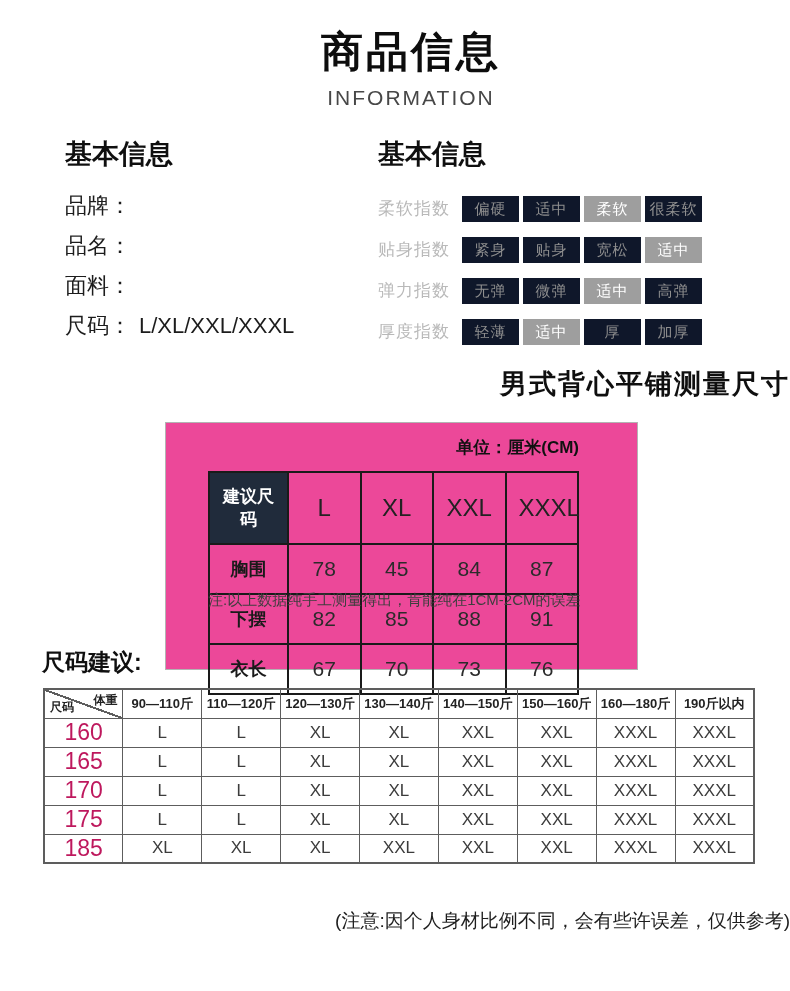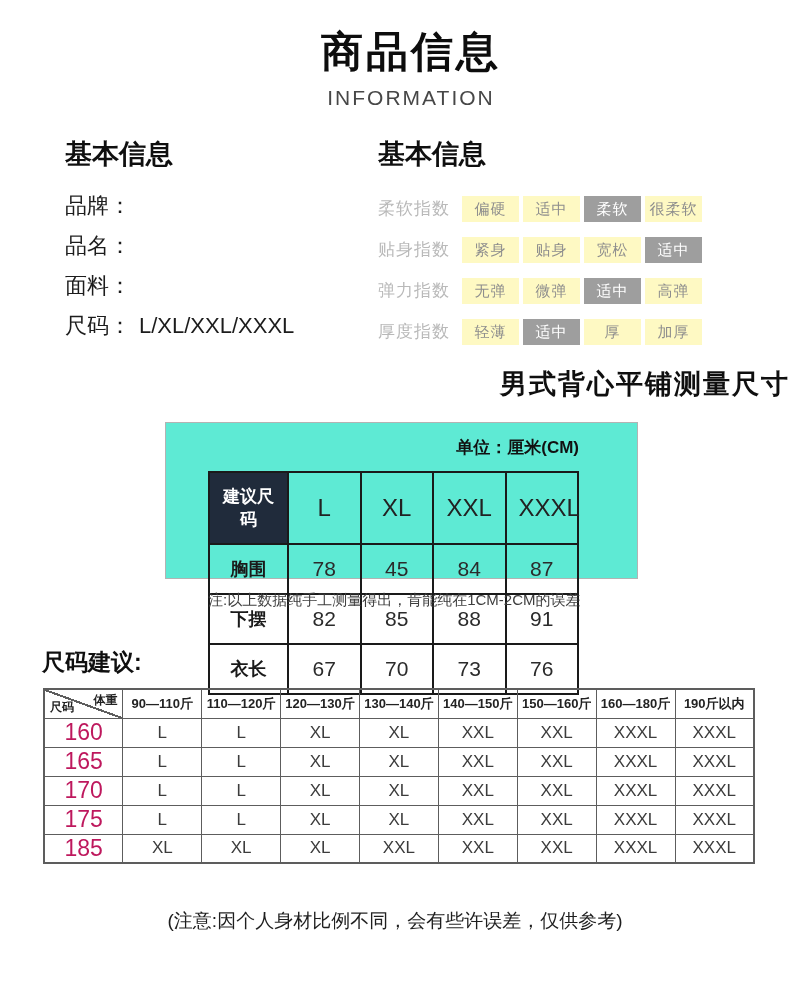--- a/index.html
+++ b/index.html
@@ -18,28 +18,28 @@
   .fields { margin-top:14px; }
   .field { height:40px; line-height:40px; font-size:22px; color:#1c1c1c; }
   .field .fval { margin-left:8px; }
 
   
   .right-col { position:absolute; left:378px; top:136px; width:390px; }
   .idx-rows { margin-top:16px; }
   .idx-row { height:41px; display:flex; align-items:center; }
   .idx-label { width:80px; font-size:17px; color:#b9b9b9; letter-spacing:1px; flex:0 0 80px; }
   .chip { width:57px; height:26px; line-height:26px; text-align:center; font-size:15px;
-    background:#fef9c3; color:#8e8e8e; margin-left:4px; letter-spacing:1px; }
+    background:#0f172a; color:#8e8e8e; margin-left:4px; letter-spacing:1px; }
   .chip.sel { background:#9e9e9e; color:#ffffff; }
 
   
   .m-title { position:absolute; top:366px; left:0; width:100%; text-align:right;
     font-size:27px; font-weight:bold; color:#0f0f0f; letter-spacing:2px; }
-  .m-box { position:absolute; left:165px; top:422px; width:473px; height:157px;
-    border:1px solid #b3b3b3; background:#5eead4; }
+  .m-box { position:absolute; left:165px; top:422px; width:473px; height:248px;
+    border:1px solid #b3b3b3; background:#ec4899; }
   .m-unit { position:absolute; top:13px; right:58px; font-size:17px; font-weight:bold; color:#111; }
   .mtable { position:absolute; left:42px; top:48px; width:371px; border-collapse:collapse; table-layout:fixed; }
   .mtable col.c0 { width:79px; }
   .mtable td { border:2px solid #1a1a1a; text-align:center; height:26px; padding:12px; }
   .mtable .mhead-corner { background:#202b3b; color:#fff; font-weight:bold; font-size:17px; }
   .mtable .msize { font-size:24px; color:#222; }
   .mtable .mlabel { font-size:18px; font-weight:bold; color:#1a1a1a; }
   .mtable .mval { font-size:21px; color:#2b2b2b; }
   .m-note { position:absolute; left:42px; top:168px; font-size:15px; color:#3e3e3e; }
 
@@ -49,21 +49,21 @@
     table-layout:fixed; border:2px solid #5d5d5d; }
   .stable td { border:1px solid #5d5d5d; text-align:center; height:29px; padding:0;
     font-size:17px; color:#3c3c3c; }
   .stable .whead { font-size:13px; font-weight:bold; color:#222; }
   .stable .hrow { font-size:23px; color:#be185d; }
   .diag { position:relative;
     background:linear-gradient(to top right, transparent calc(50% - 1px), #5d5d5d calc(50% - 1px), #5d5d5d calc(50% + 1px), transparent calc(50% + 1px)); }
   .diag .c-top { position:absolute; top:2px; right:5px; font-size:12px; font-weight:bold; color:#222; }
   .diag .c-bottom { position:absolute; bottom:2px; left:5px; font-size:12px; font-weight:bold; color:#222; }
 
-  .b-note { position:absolute; top:908px; left:0; width:100%; text-align:center;
+  .b-note { position:absolute; top:908px; left:0; width:100%; text-align:right;
     font-size:19px; color:#1e1e1e; }
 </style>
 </head>
 <body>
 
 <div class="page">
 
   <div class="hdr">
     <div class="title">商品信息</div>
     <div class="sub">INFORMATION</div>

